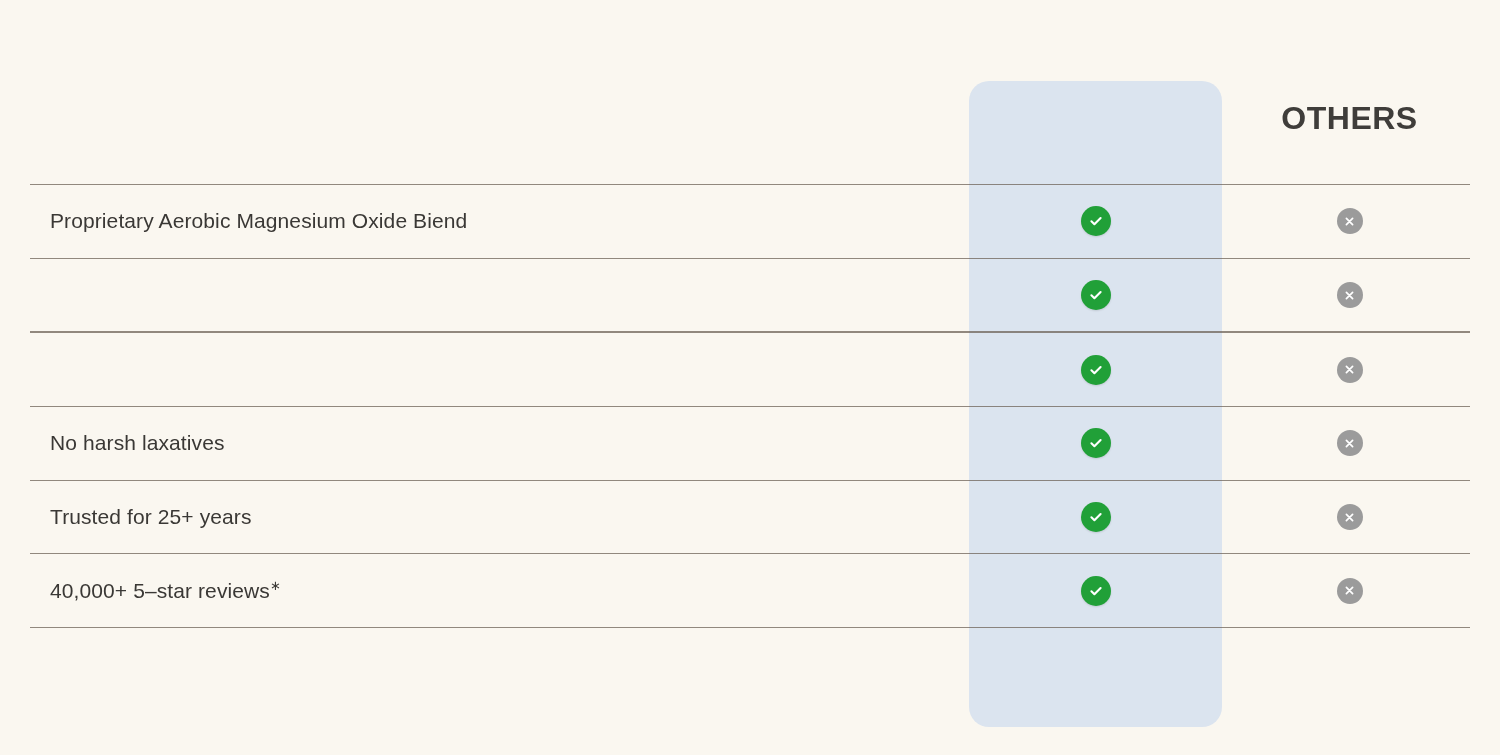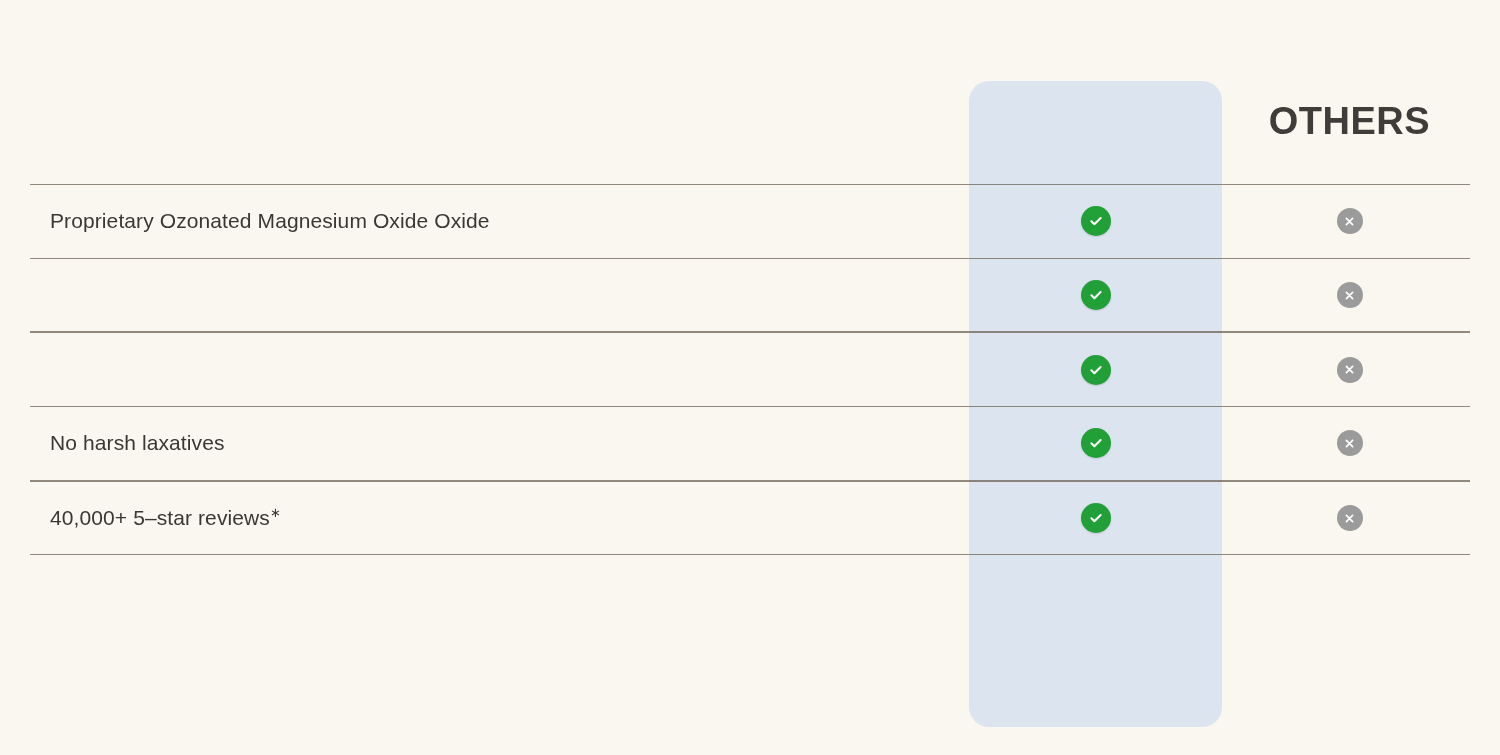--- a/index.html
+++ b/index.html
@@ -187,21 +187,21 @@
     color: #d9e9f8;
   }
 
   
   .others-header {
     position: absolute;
     left: 1222px;
     top: 100px;
     width: 255px;
     text-align: center;
-    font-size: 38px;
+    font-size: 32px;
     font-weight: bold;
     letter-spacing: .5px;
     color: #3f3d3a;
     z-index: 3;
   }
 
   
   .table {
     position: absolute;
     left: 30px;
@@ -279,21 +279,21 @@
 
   <div class="highlight-column"></div>
 
 
   <div class="others-header">OTHERS</div>
 
   <div class="table">
     <div class="divider"></div>
 
     <div class="row">
-      <div class="row-label"><span>Proprietary Ozonated Magnesium Oxide Oxide</span><sup></sup></div>
+      <div class="row-label"><span>Proprietary Aerobic Magnesium Oxide Biend</span><sup></sup></div>
       <div class="cell-product">
         <span class="icon-check">
           <svg width="16" height="16" viewBox="0 0 16 16">
               <path d="M3.4 8.3 L6.4 11.2 L12.6 5.0" fill="none" stroke="#ffffff" stroke-width="2.1" stroke-linecap="round" stroke-linejoin="round"></path>
             </svg>
         </span>
       </div>
       <div class="cell-others">
         <span class="icon-cross">
           <svg width="13" height="13" viewBox="0 0 13 13">
@@ -354,20 +354,37 @@
       <div class="cell-others">
         <span class="icon-cross">
           <svg width="13" height="13" viewBox="0 0 13 13">
               <path d="M3.4 3.4 L9.6 9.6 M9.6 3.4 L3.4 9.6" fill="none" stroke="#ffffff" stroke-width="1.7" stroke-linecap="round"></path>
             </svg>
         </span>
       </div>
     </div>
     <div class="divider"></div>
 
+    <div class="row">
+      <div class="row-label"><span>Trusted for 25+ years</span><sup></sup></div>
+      <div class="cell-product">
+        <span class="icon-check">
+          <svg width="16" height="16" viewBox="0 0 16 16">
+              <path d="M3.4 8.3 L6.4 11.2 L12.6 5.0" fill="none" stroke="#ffffff" stroke-width="2.1" stroke-linecap="round" stroke-linejoin="round"></path>
+            </svg>
+        </span>
+      </div>
+      <div class="cell-others">
+        <span class="icon-cross">
+          <svg width="13" height="13" viewBox="0 0 13 13">
+              <path d="M3.4 3.4 L9.6 9.6 M9.6 3.4 L3.4 9.6" fill="none" stroke="#ffffff" stroke-width="1.7" stroke-linecap="round"></path>
+            </svg>
+        </span>
+      </div>
+    </div>
     <div class="divider"></div>
 
     <div class="row">
       <div class="row-label"><span>40,000+ 5–star reviews</span><sup>∗</sup></div>
       <div class="cell-product">
         <span class="icon-check">
           <svg width="16" height="16" viewBox="0 0 16 16">
               <path d="M3.4 8.3 L6.4 11.2 L12.6 5.0" fill="none" stroke="#ffffff" stroke-width="2.1" stroke-linecap="round" stroke-linejoin="round"></path>
             </svg>
         </span>

